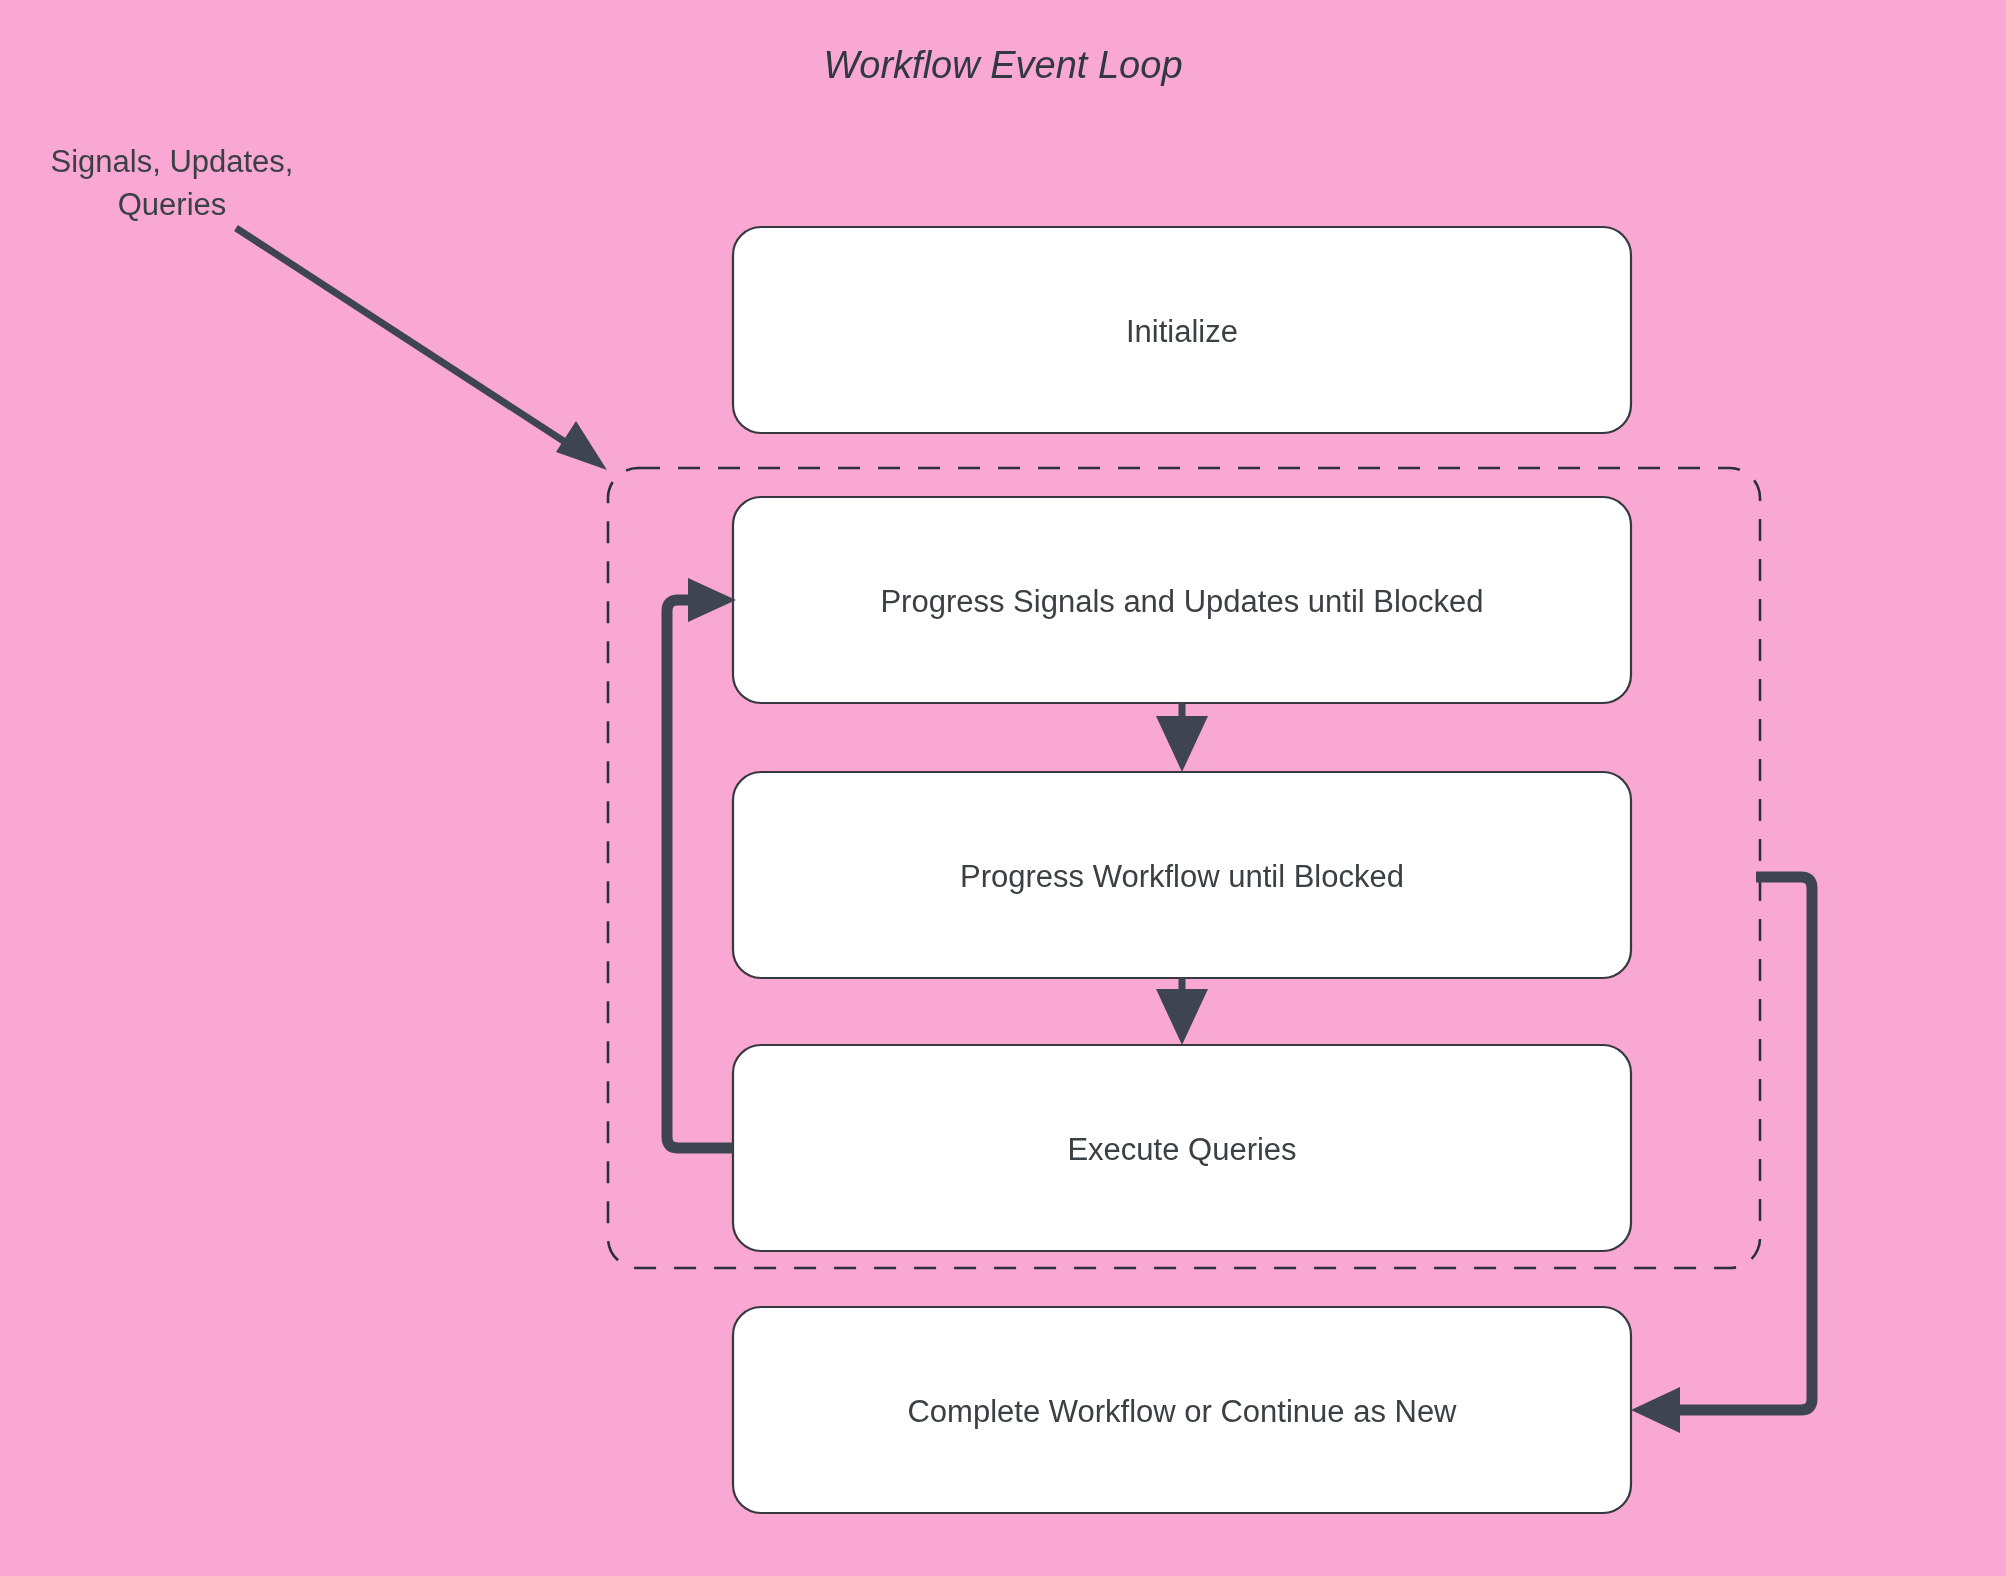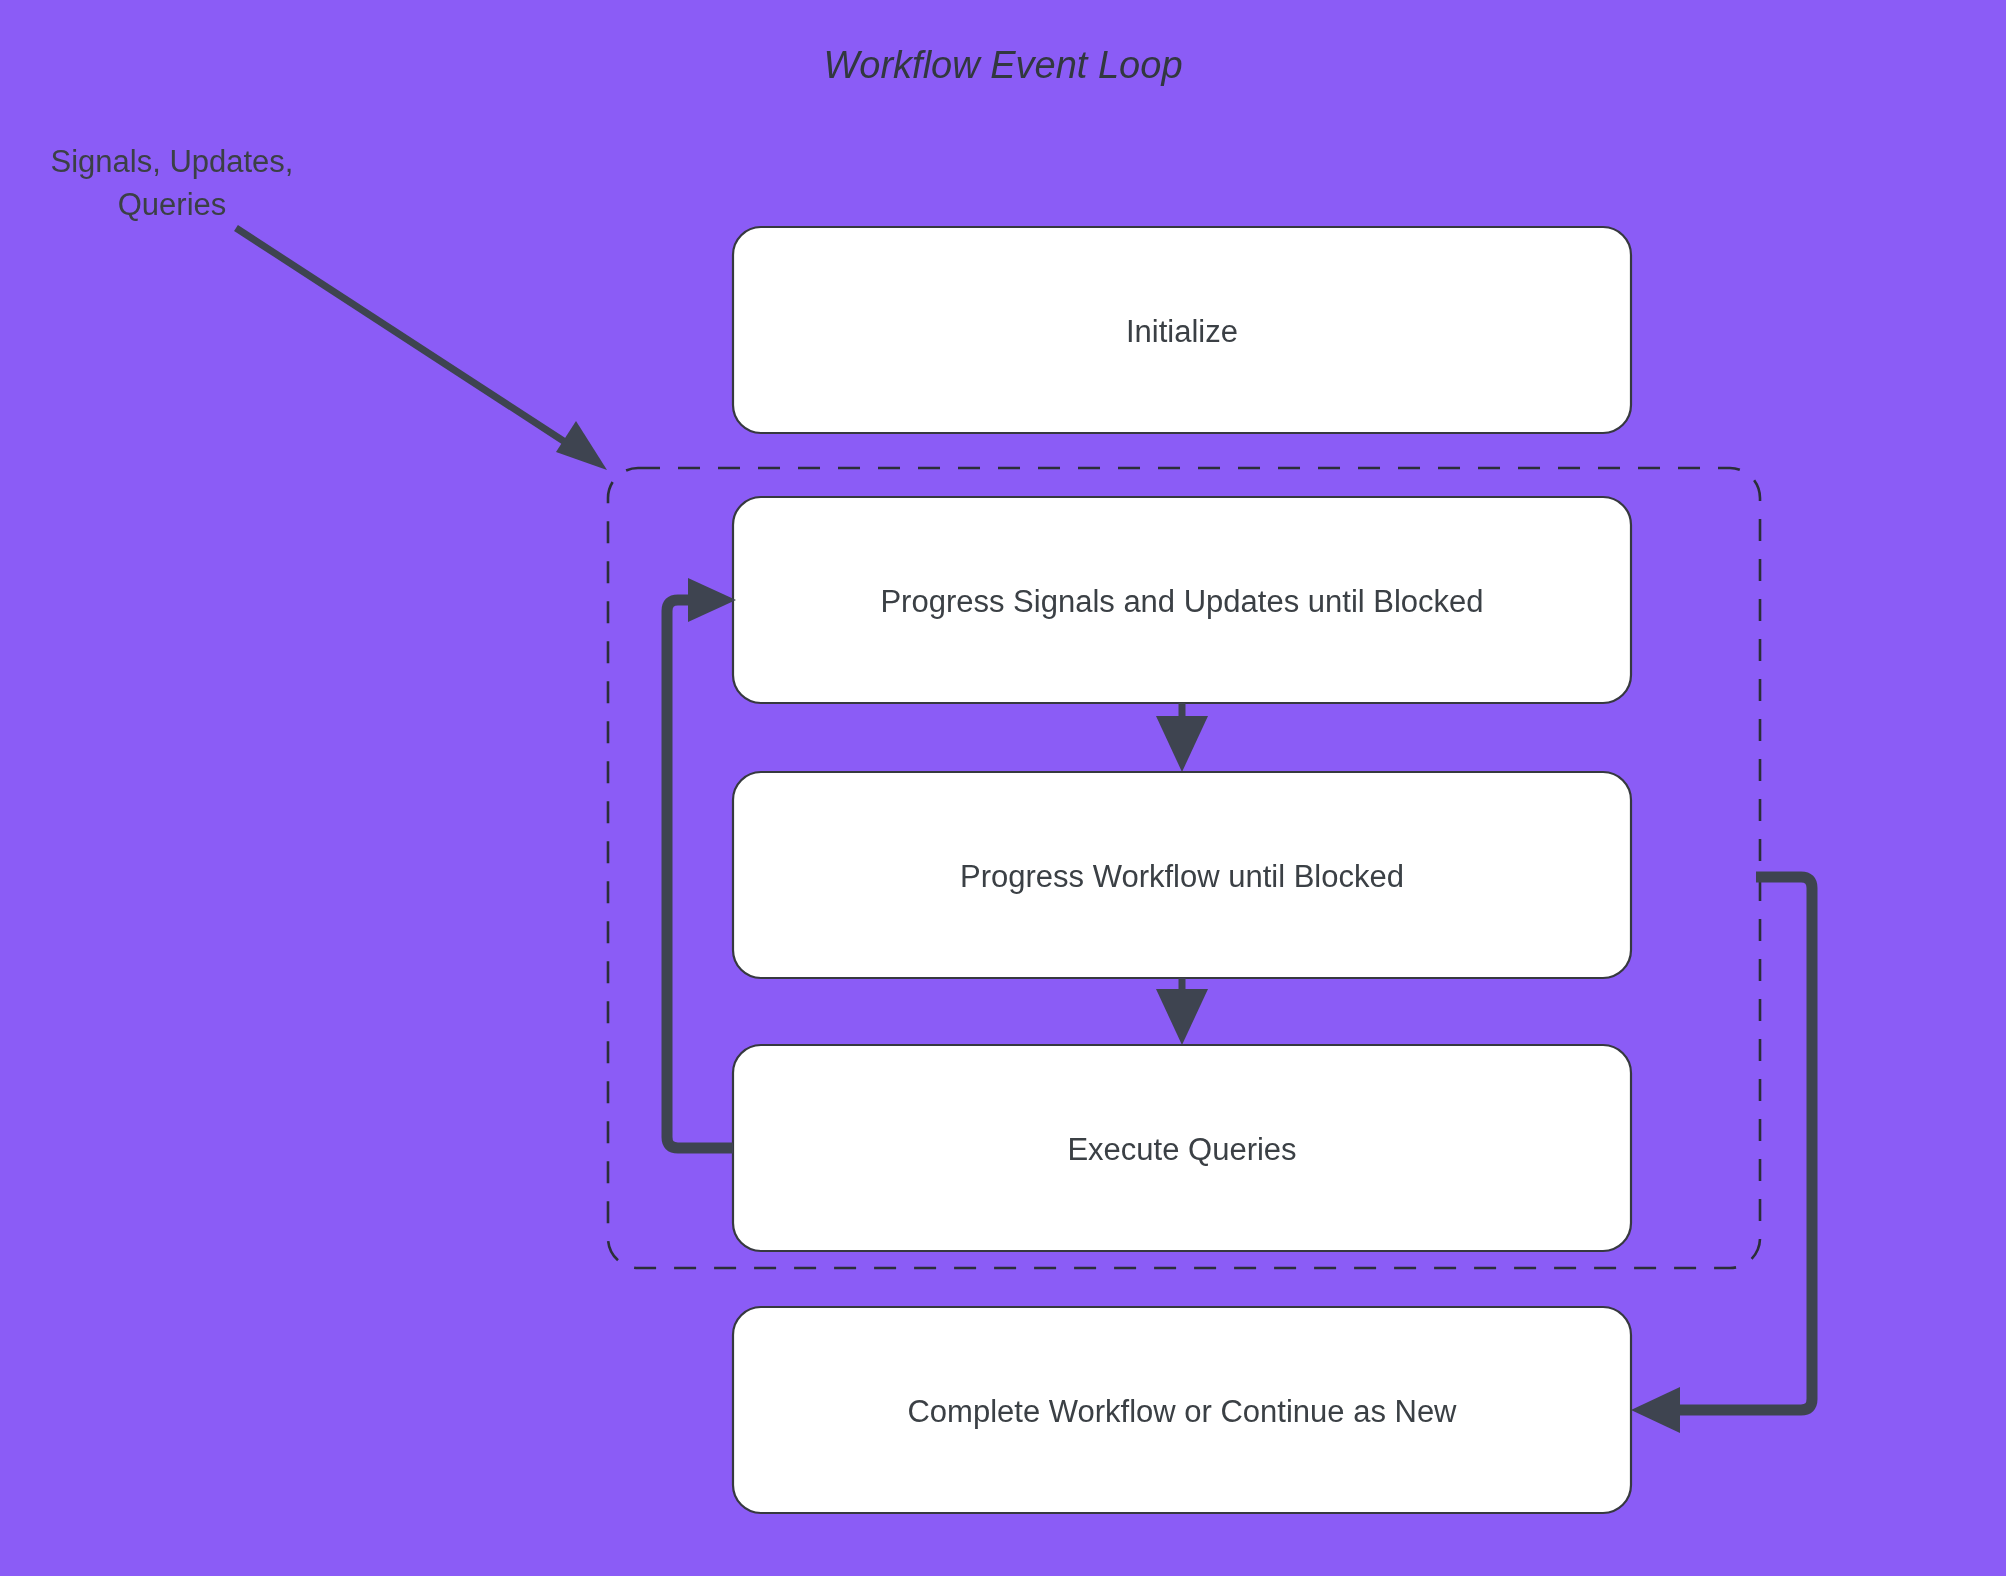--- a/index.html
+++ b/index.html
@@ -10,21 +10,21 @@
   body {
     width: 2006px;
     height: 1576px;
     overflow: hidden;
     font-family: "Liberation Sans", sans-serif;
   }
   #diagram-root {
     position: relative;
     width: 2006px;
     height: 1576px;
-    background: #8b5cf6;
+    background: #f9a8d4;
   }
   svg.canvas {
     display: block;
     width: 2006px;
     height: 1576px;
   }
   .diagram-title {
     font-family: "Liberation Sans", sans-serif;
     font-style: italic;
     font-size: 38px;

